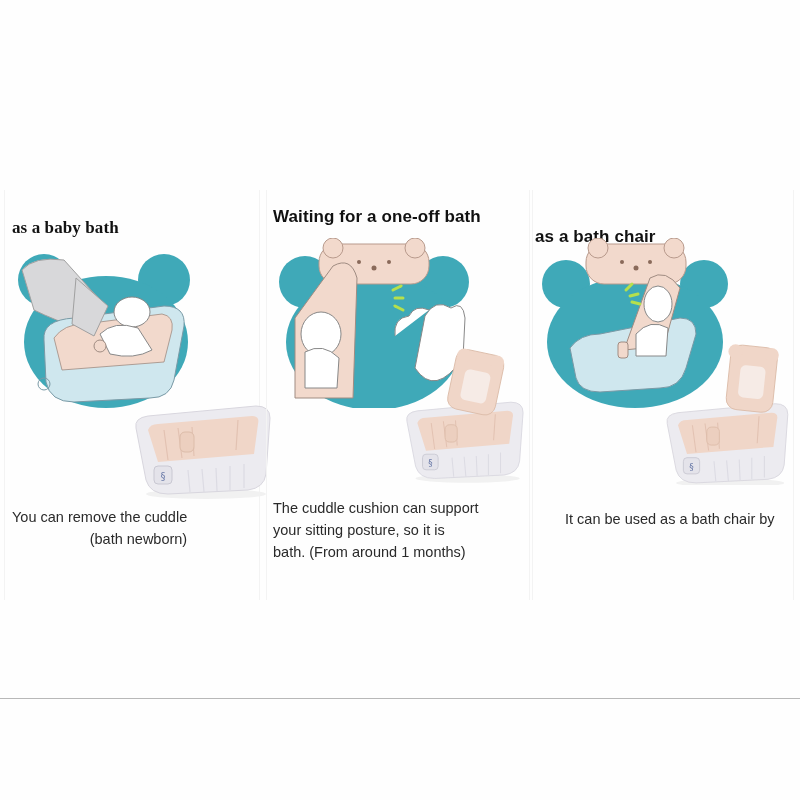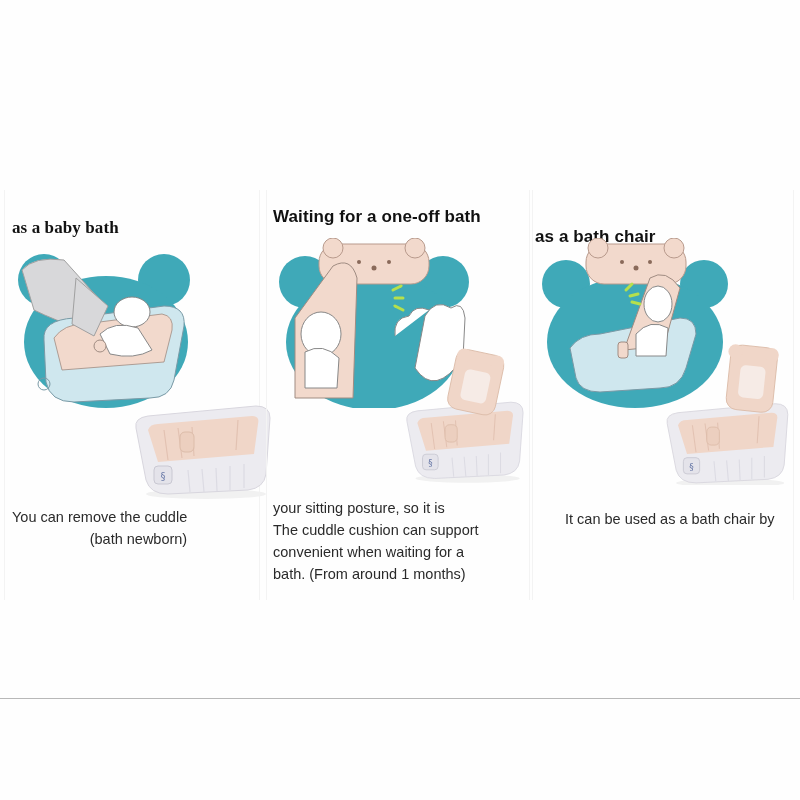--- a/index.html
+++ b/index.html
@@ -89,23 +89,22 @@
     </g>
 </svg>
 <svg class="illus" style="left:400px;top:335px;" width="130" height="150" viewBox="0 0 150 150">
   <use href="#tub" y="20"></use>
   <rect x="60" y="8" width="56" height="70" rx="12" fill="#f0d6c8" stroke="#dcbca9" transform="rotate(12 88 40)"></rect>
   <circle cx="74" cy="12" r="8" fill="#f0d6c8"></circle>
     <circle cx="112" cy="20" r="8" fill="#f0d6c8"></circle>
   <rect x="72" y="30" width="30" height="36" rx="6" fill="#f6ebe6" transform="rotate(12 88 48)"></rect>
 </svg>
 <div class="desc" style="left:273px;top:497px;">
+  <div>The cuddle cushion can support</div>
   <div>your sitting posture, so it is</div>
-  <div>The cuddle cushion can support</div>
-  <div>convenient when waiting for a</div>
   <div>bath. (From around 1 months)</div>
 </div>
 
 <div class="panel p3"></div>
 <div class="title" style="left:535px;top:207px;margin-top:20px;">as a bath chair</div>
 <svg class="illus" style="left:540px;top:238px;" width="190" height="170" viewBox="0 0 190 170">
   <circle cx="26" cy="46" r="24" fill="#3fa9b8"></circle>
   <circle cx="164" cy="46" r="24" fill="#3fa9b8"></circle>
   <ellipse cx="95" cy="104" rx="88" ry="66" fill="#3fa9b8"></ellipse>
   <rect x="46" y="6" width="100" height="40" rx="18" fill="#f2d9cc" stroke="#b89a8c"></rect>

